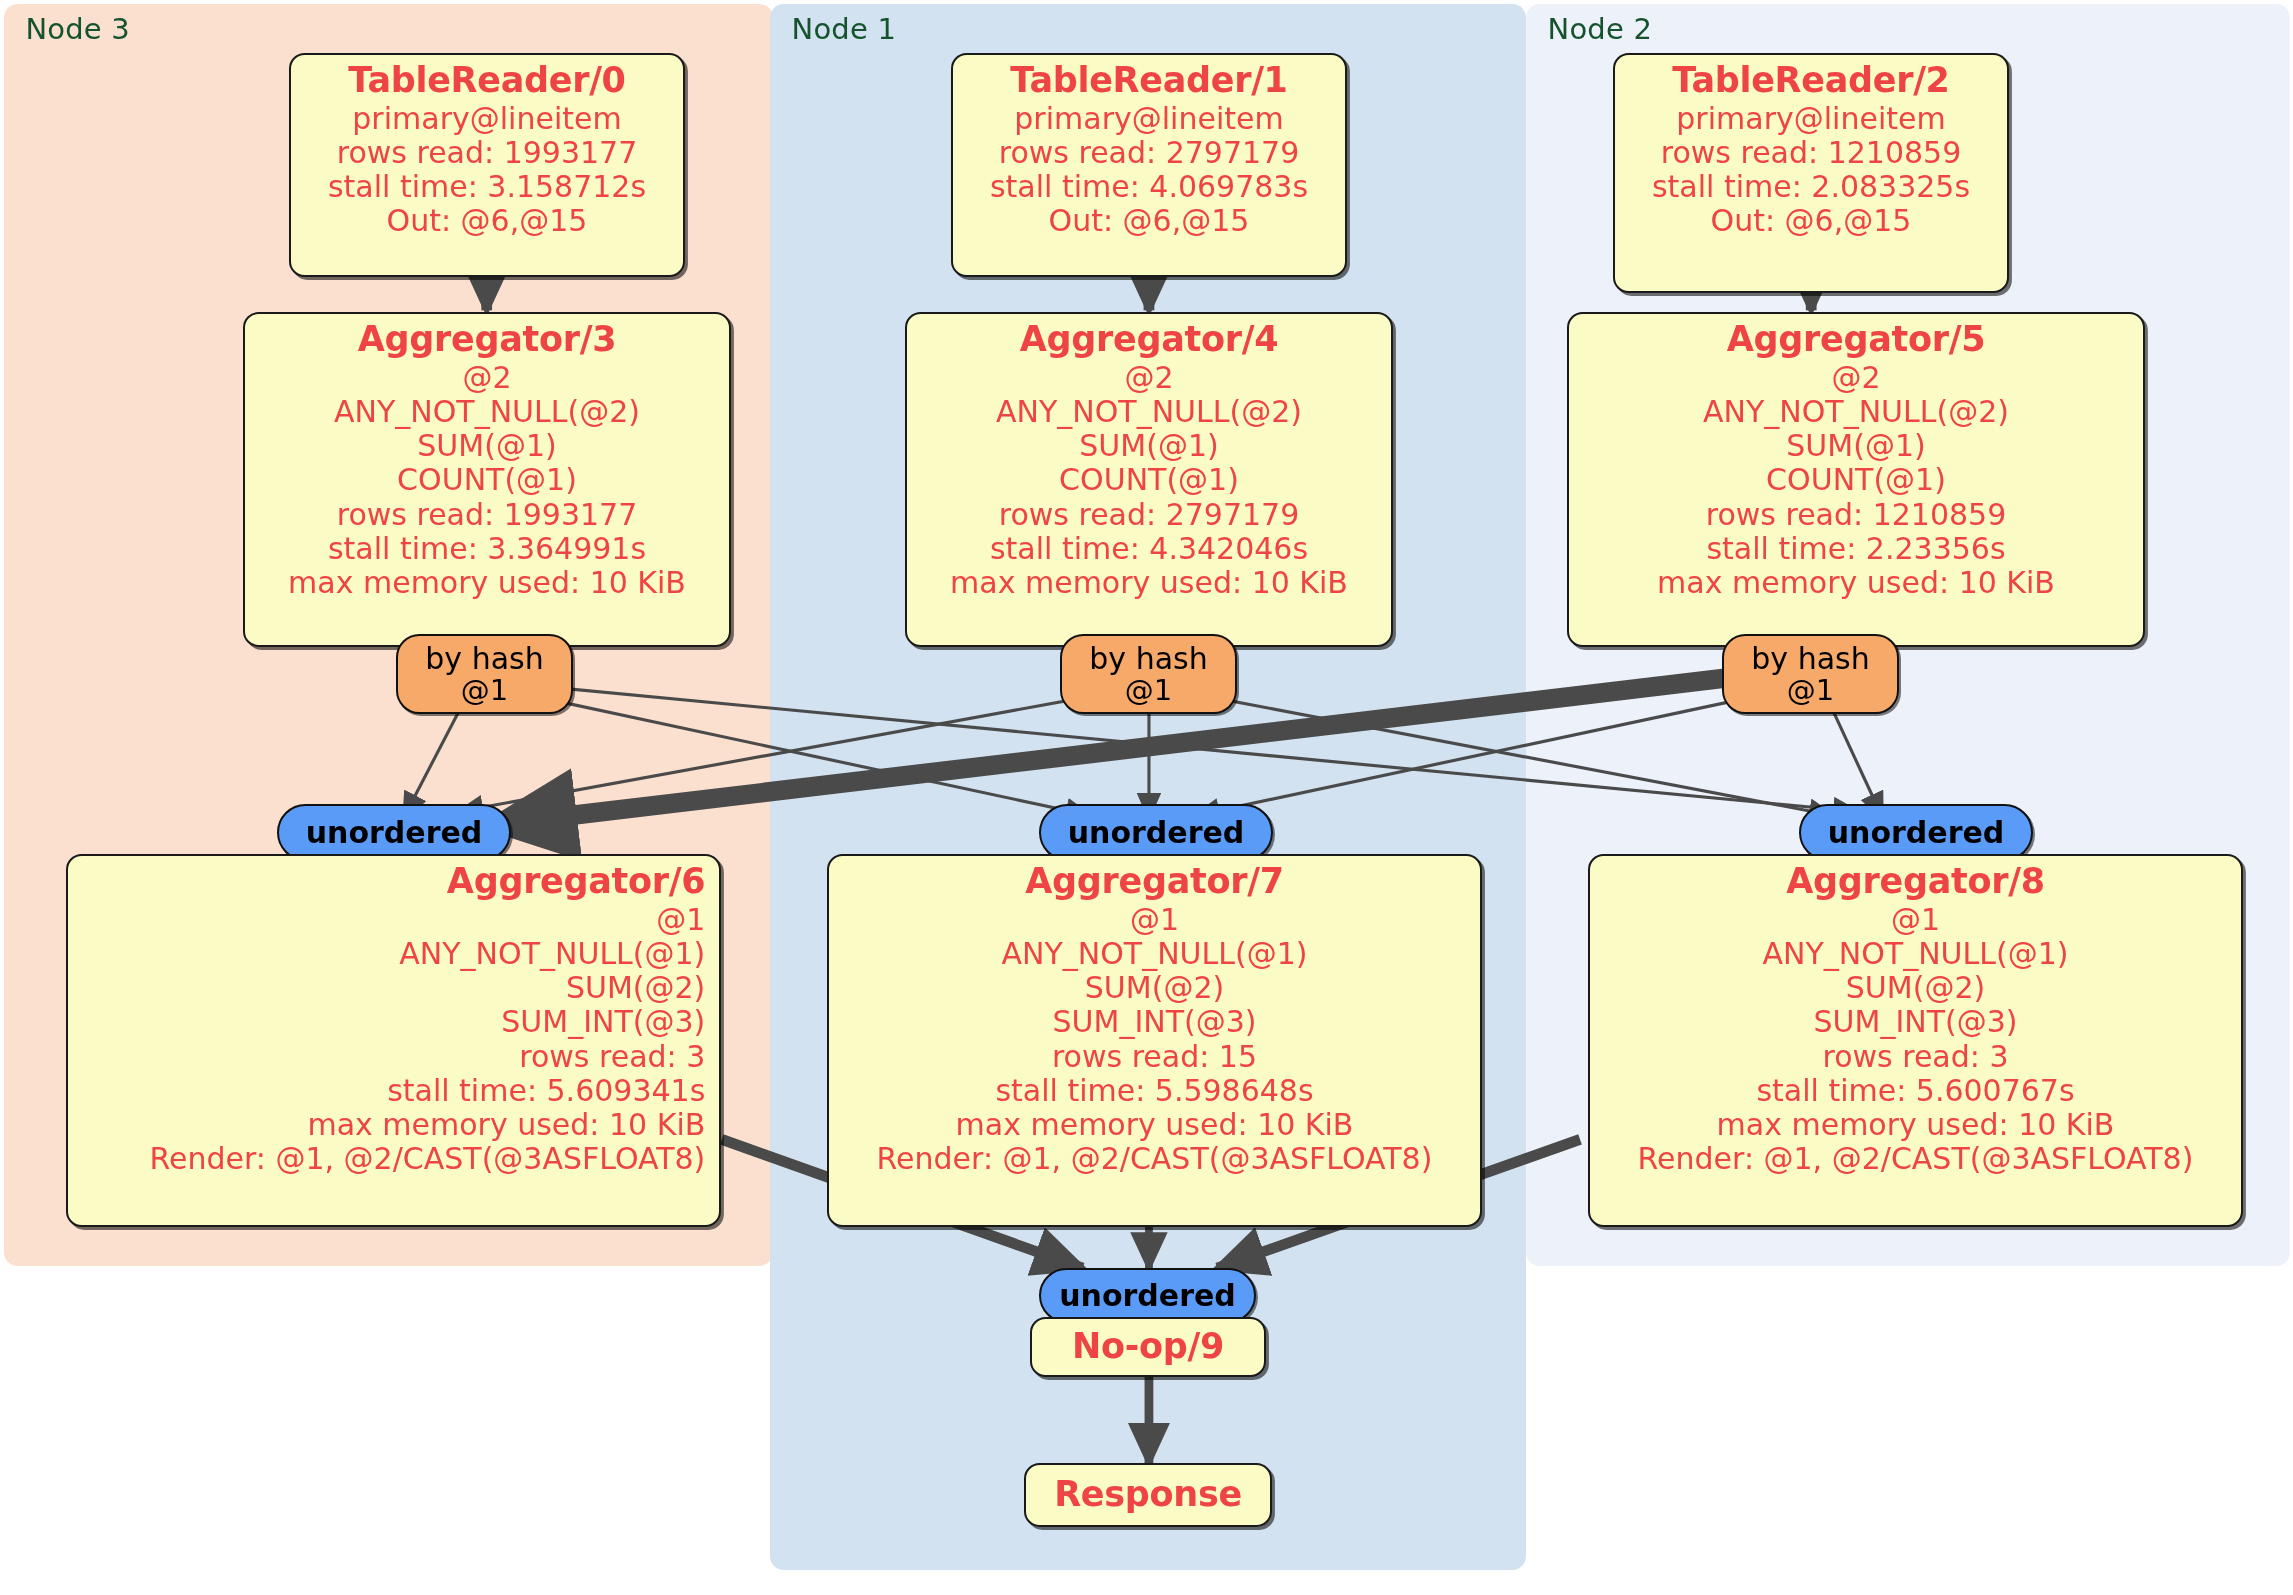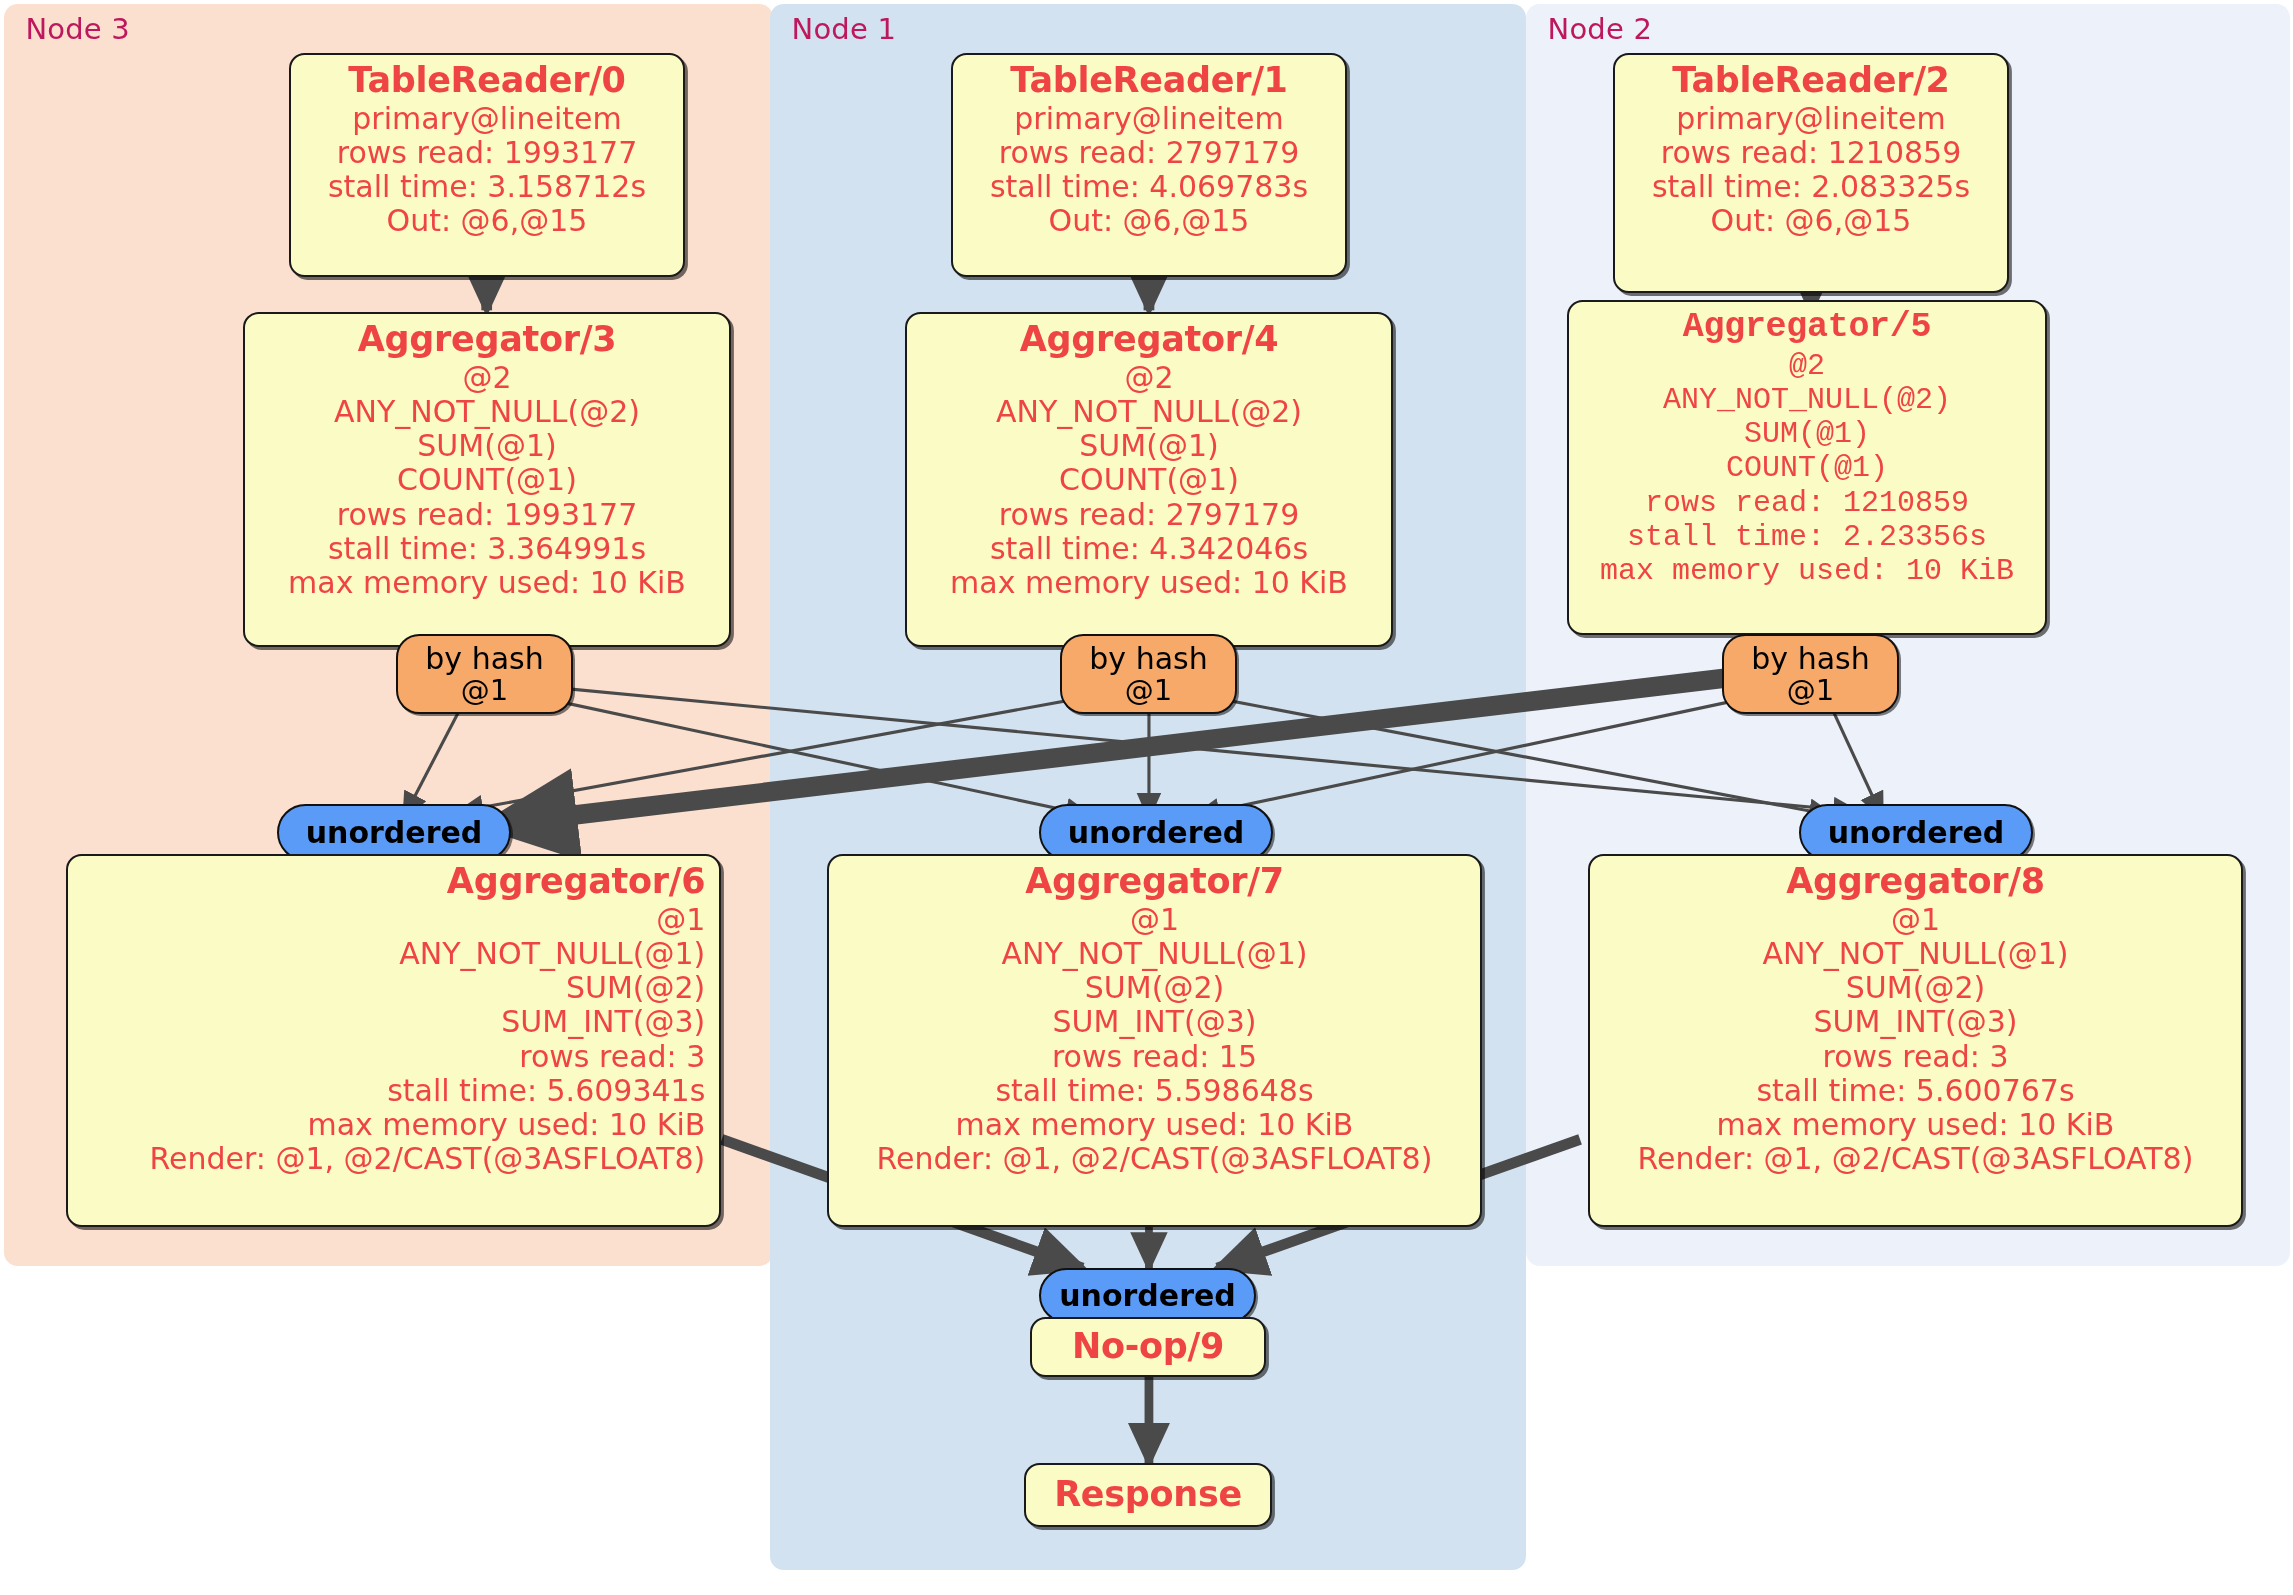--- a/index.html
+++ b/index.html
@@ -20,21 +20,21 @@
   .cluster {
     position: absolute;
     border-radius: 13.7px;
     box-sizing: border-box;
   }
   .cluster-label {
     position: absolute;
     top: 7.8px;
     left: 21.5px;
     font-size: 29px;
-    color: #be185d;
+    color: #14532d;
     letter-spacing: 0.2px;
     white-space: nowrap;
   }
 
   
   #edges {
     position: absolute;
     left: 0; top: 0;
     width: 2294px;
     height: 1596px;
@@ -221,21 +221,21 @@
     <div class="title">Aggregator/4</div>
     <div class="line">@2</div>
     <div class="line">ANY_NOT_NULL(@2)</div>
     <div class="line">SUM(@1)</div>
     <div class="line">COUNT(@1)</div>
     <div class="line">rows read: 2797179</div>
     <div class="line">stall time: 4.342046s</div>
     <div class="line">max memory used: 10 KiB</div>
   </div>
 
-  <div class="proc" style="left:1567px; top:300px; width:480px; height:335px;font-family:Liberation Mono, monospace;">
+  <div class="proc" style="left:1567px; top:312px; width:578px; height:335px;">
     <div class="title">Aggregator/5</div>
     <div class="line">@2</div>
     <div class="line">ANY_NOT_NULL(@2)</div>
     <div class="line">SUM(@1)</div>
     <div class="line">COUNT(@1)</div>
     <div class="line">rows read: 1210859</div>
     <div class="line">stall time: 2.23356s</div>
     <div class="line">max memory used: 10 KiB</div>
   </div>
 

